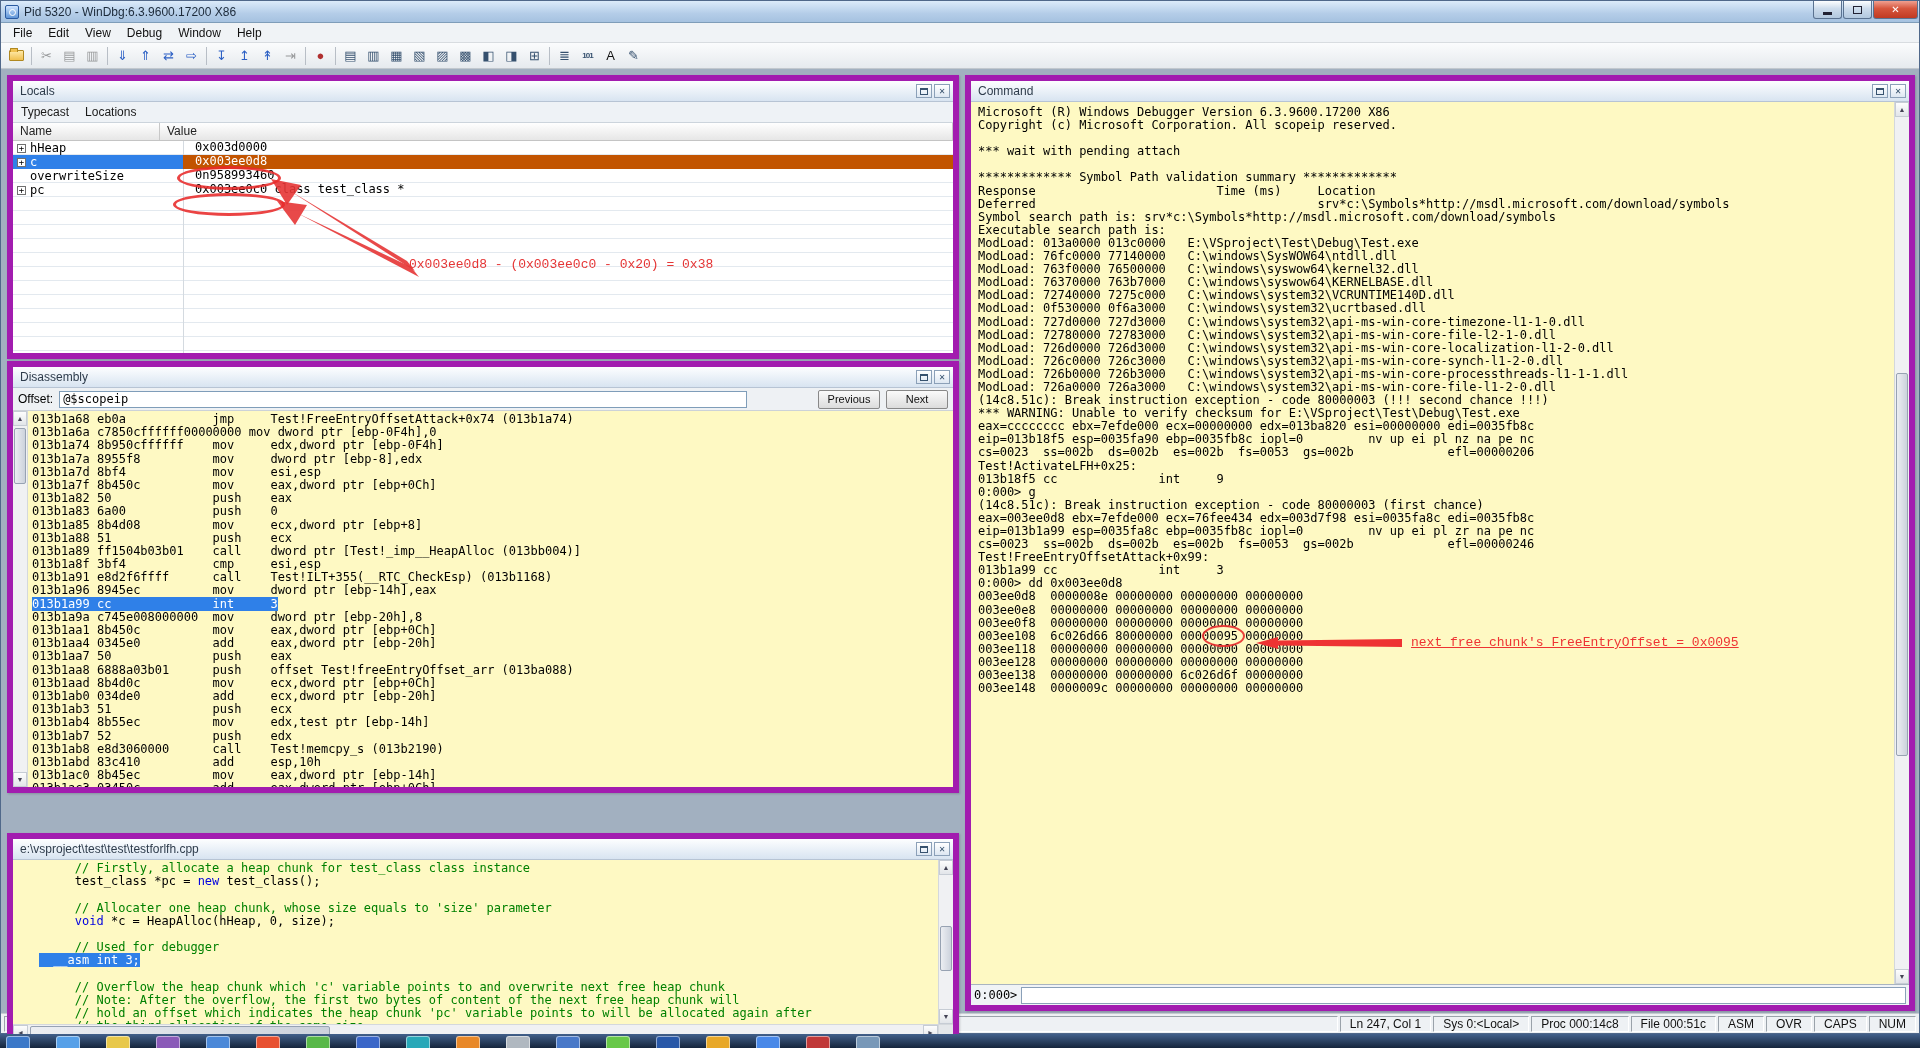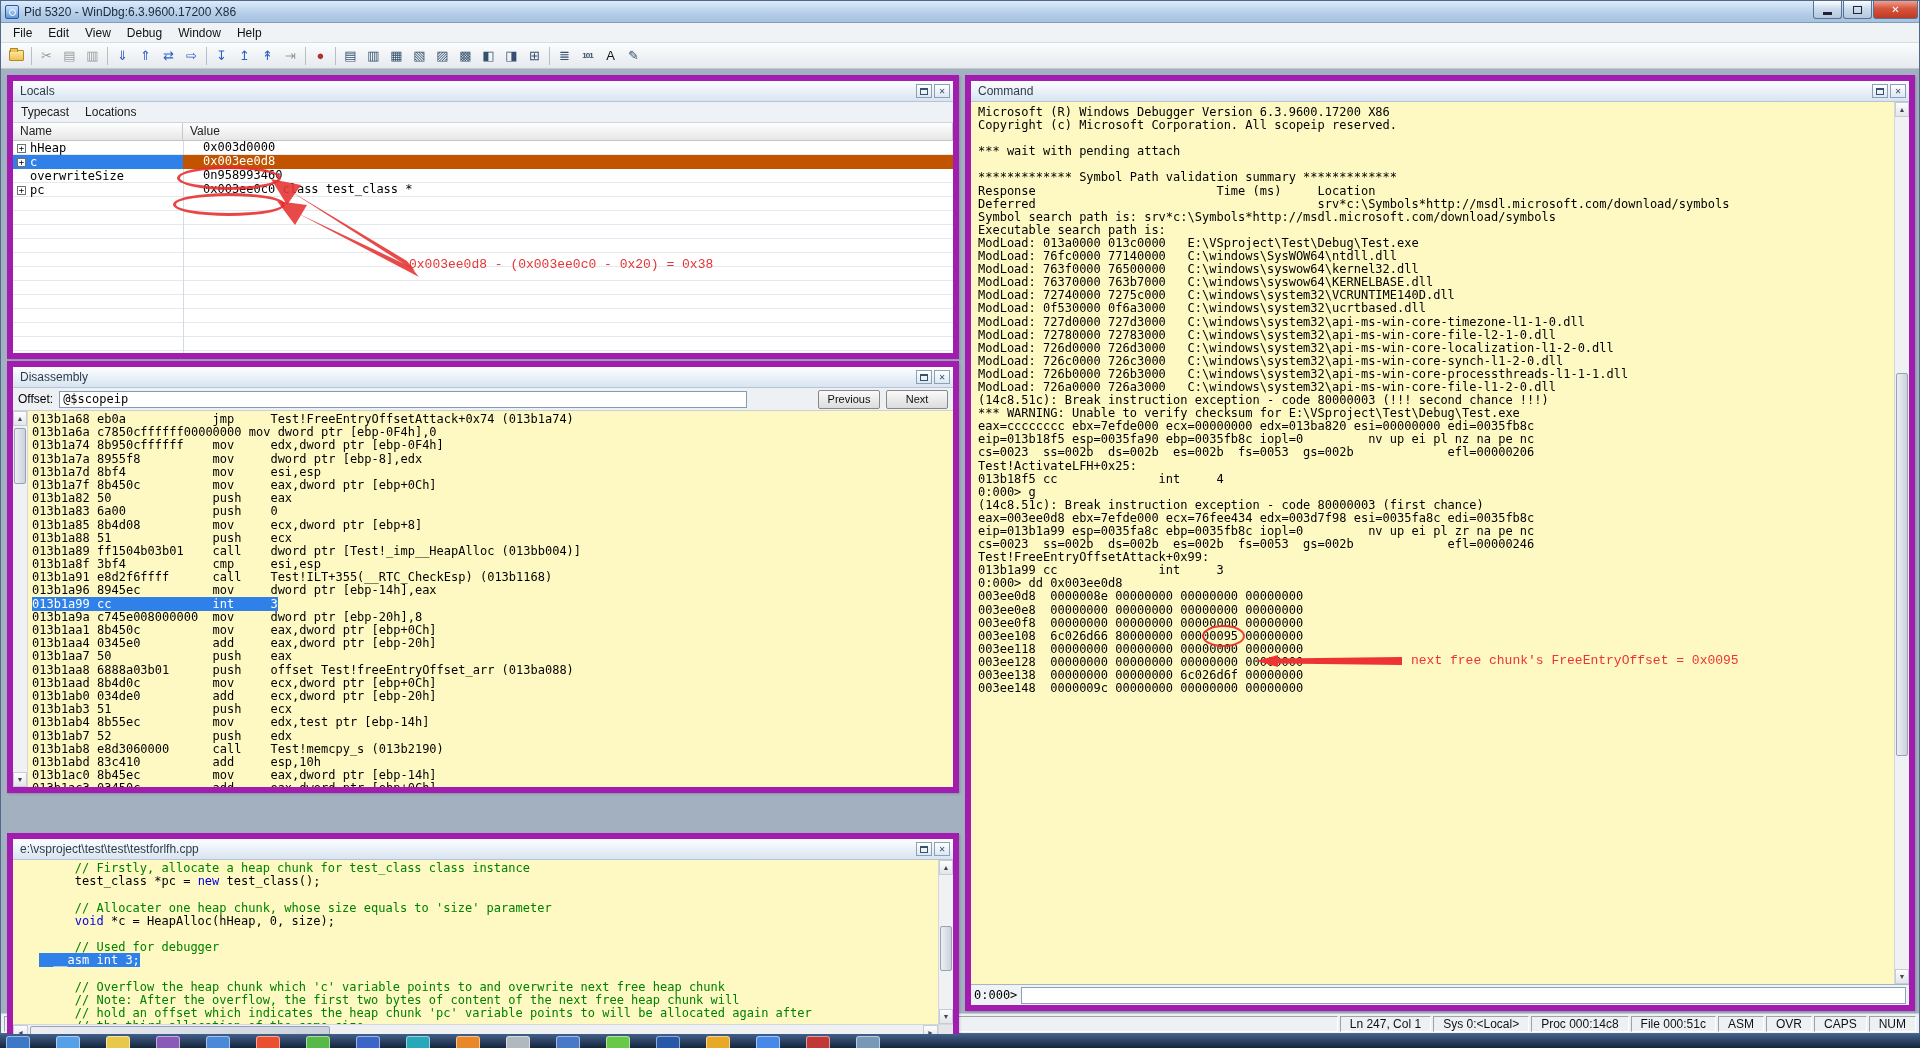--- a/index.html
+++ b/index.html
@@ -34,27 +34,27 @@
   .pane-title{height:21px;background:linear-gradient(#fdfeff,#d8e4f1);border-bottom:1px solid #b7c4d4;display:flex;align-items:center;padding:0 3px 0 7px;color:#2e3c4c;flex:none}
   .pt-btns{margin-left:auto;display:flex;gap:2px}
   .pt-btn{width:16px;height:14px;border:1px solid #8ba0b8;background:linear-gradient(#fff,#dde7f2);display:flex;align-items:center;justify-content:center;font-size:8px;color:#37526e}
   .dock-glyph{width:8px;height:7px;border:1px solid #37526e;border-top-width:2px}
   
   #locals{left:6px;top:6px;width:952px;height:284px}
   .tabstrip{height:21px;background:#eef2f6;border-bottom:1px solid #ccd4dc;display:flex;align-items:center;padding-left:5px;gap:10px;flex:none}
   .tab{color:#1a1a1a;padding:1px 3px}
   .grid-head{height:18px;display:flex;background:linear-gradient(#ffffff,#e6e6e6);border-bottom:1px solid #c4c4c4;flex:none;color:#222}
   .gh-cell{padding:1px 0 0 7px;border-right:1px solid #c8c8c8}
-  .gh-name{width:170px}
+  .gh-name{width:147px}
   .gh-val{flex:1}
   .locals-body{flex:1;position:relative;font-family:"DejaVu Sans Mono","Liberation Mono",monospace;font-size:12px;background:repeating-linear-gradient(to bottom,#fff 0 13px,#e3e9ef 13px 14px)}
   .col-line{position:absolute;left:170px;top:0;bottom:0;width:1px;background:#d4dae0}
   .lrow{height:14px;line-height:13px;display:flex;position:relative}
   .lname{width:170px;display:flex;align-items:center;padding-left:4px;gap:4px;color:#000}
-  .lval{flex:1;padding-left:20px;white-space:pre;color:#000}
+  .lval{flex:1;padding-left:12px;white-space:pre;color:#000}
   .lrow.sel .lname{background:#2f80e8;color:#fff}
   .lrow.sel .lval{background:#c25400;color:#fff}
   .expbox{width:9px;height:9px;border:1px solid #707070;background:#fff;color:#000;font-size:9px;line-height:7px;text-align:center;flex:none}
   .expspacer{width:9px;height:9px;flex:none}
   .red-ellipse{position:absolute;border:3px solid rgba(232,42,42,.88);border-radius:50%;z-index:6;pointer-events:none}
   #ellipse-c{left:164px;top:85px;width:104px;height:24px}
   #ellipse-pc{left:160px;top:112px;width:112px;height:23px}
   .locals-ann-text{position:absolute;left:396px;top:176px;color:#e53535;font-family:"Liberation Mono",monospace;font-size:13px;z-index:7;white-space:nowrap}
   .ann-svg{position:absolute;inset:0;z-index:5;pointer-events:none}
   
@@ -391,21 +391,21 @@
         <span>Command</span>
         <div class="pt-btns">
           <div class="pt-btn">
               <div class="dock-glyph"></div>
             </div>
           <div class="pt-btn">✕</div>
         </div>
       </div>
       <div class="cmd-body">
         <div class="cmd-out">
-          <div class="cmd-ann" style="top: 552px; left: 283px;">
+          <div class="cmd-ann" style="top: 534px; left: 283px; text-decoration: underline;">
             <svg width="150" height="14" viewBox="0 0 150 14">
               <polygon points="2,7 24,1 24,4.5 148,3 148,11 24,9.5 24,13" fill="#ee3333"></polygon>
             </svg>
             <span>next free chunk's FreeEntryOffset = 0x0095</span>
           </div>
         <div class="cline">Microsoft (R) Windows Debugger Version 6.3.9600.17200 X86</div>
             <div class="cline">Copyright (c) Microsoft Corporation. All scopeip reserved.</div>
             <div class="cline">&nbsp;</div>
             <div class="cline">*** wait with pending attach</div>
             <div class="cline">&nbsp;</div>
@@ -425,21 +425,21 @@
             <div class="cline">ModLoad: 726d0000 726d3000   C:\windows\system32\api-ms-win-core-localization-l1-2-0.dll</div>
             <div class="cline">ModLoad: 726c0000 726c3000   C:\windows\system32\api-ms-win-core-synch-l1-2-0.dll</div>
             <div class="cline">ModLoad: 726b0000 726b3000   C:\windows\system32\api-ms-win-core-processthreads-l1-1-1.dll</div>
             <div class="cline">ModLoad: 726a0000 726a3000   C:\windows\system32\api-ms-win-core-file-l1-2-0.dll</div>
             <div class="cline">(14c8.51c): Break instruction exception - code 80000003 (!!! second chance !!!)</div>
             <div class="cline">*** WARNING: Unable to verify checksum for E:\VSproject\Test\Debug\Test.exe</div>
             <div class="cline">eax=cccccccc ebx=7efde000 ecx=00000000 edx=013ba820 esi=00000000 edi=0035fb8c</div>
             <div class="cline">eip=013b18f5 esp=0035fa90 ebp=0035fb8c iopl=0         nv up ei pl nz na pe nc</div>
             <div class="cline">cs=0023  ss=002b  ds=002b  es=002b  fs=0053  gs=002b             efl=00000206</div>
             <div class="cline">Test!ActivateLFH+0x25:</div>
-            <div class="cline">013b18f5 cc              int     4</div>
+            <div class="cline">013b18f5 cc              int     9</div>
             <div class="cline">0:000&gt; g</div>
             <div class="cline">(14c8.51c): Break instruction exception - code 80000003 (first chance)</div>
             <div class="cline">eax=003ee0d8 ebx=7efde000 ecx=76fee434 edx=003d7f98 esi=0035fa8c edi=0035fb8c</div>
             <div class="cline">eip=013b1a99 esp=0035fa8c ebp=0035fb8c iopl=0         nv up ei pl zr na pe nc</div>
             <div class="cline">cs=0023  ss=002b  ds=002b  es=002b  fs=0053  gs=002b             efl=00000246</div>
             <div class="cline">Test!FreeEntryOffsetAttack+0x99:</div>
             <div class="cline">013b1a99 cc              int     3</div>
             <div class="cline">0:000&gt; dd 0x003ee0d8</div>
             <div class="cline">003ee0d8  0000008e 00000000 00000000 00000000</div>
             <div class="cline">003ee0e8  00000000 00000000 00000000 00000000</div>

